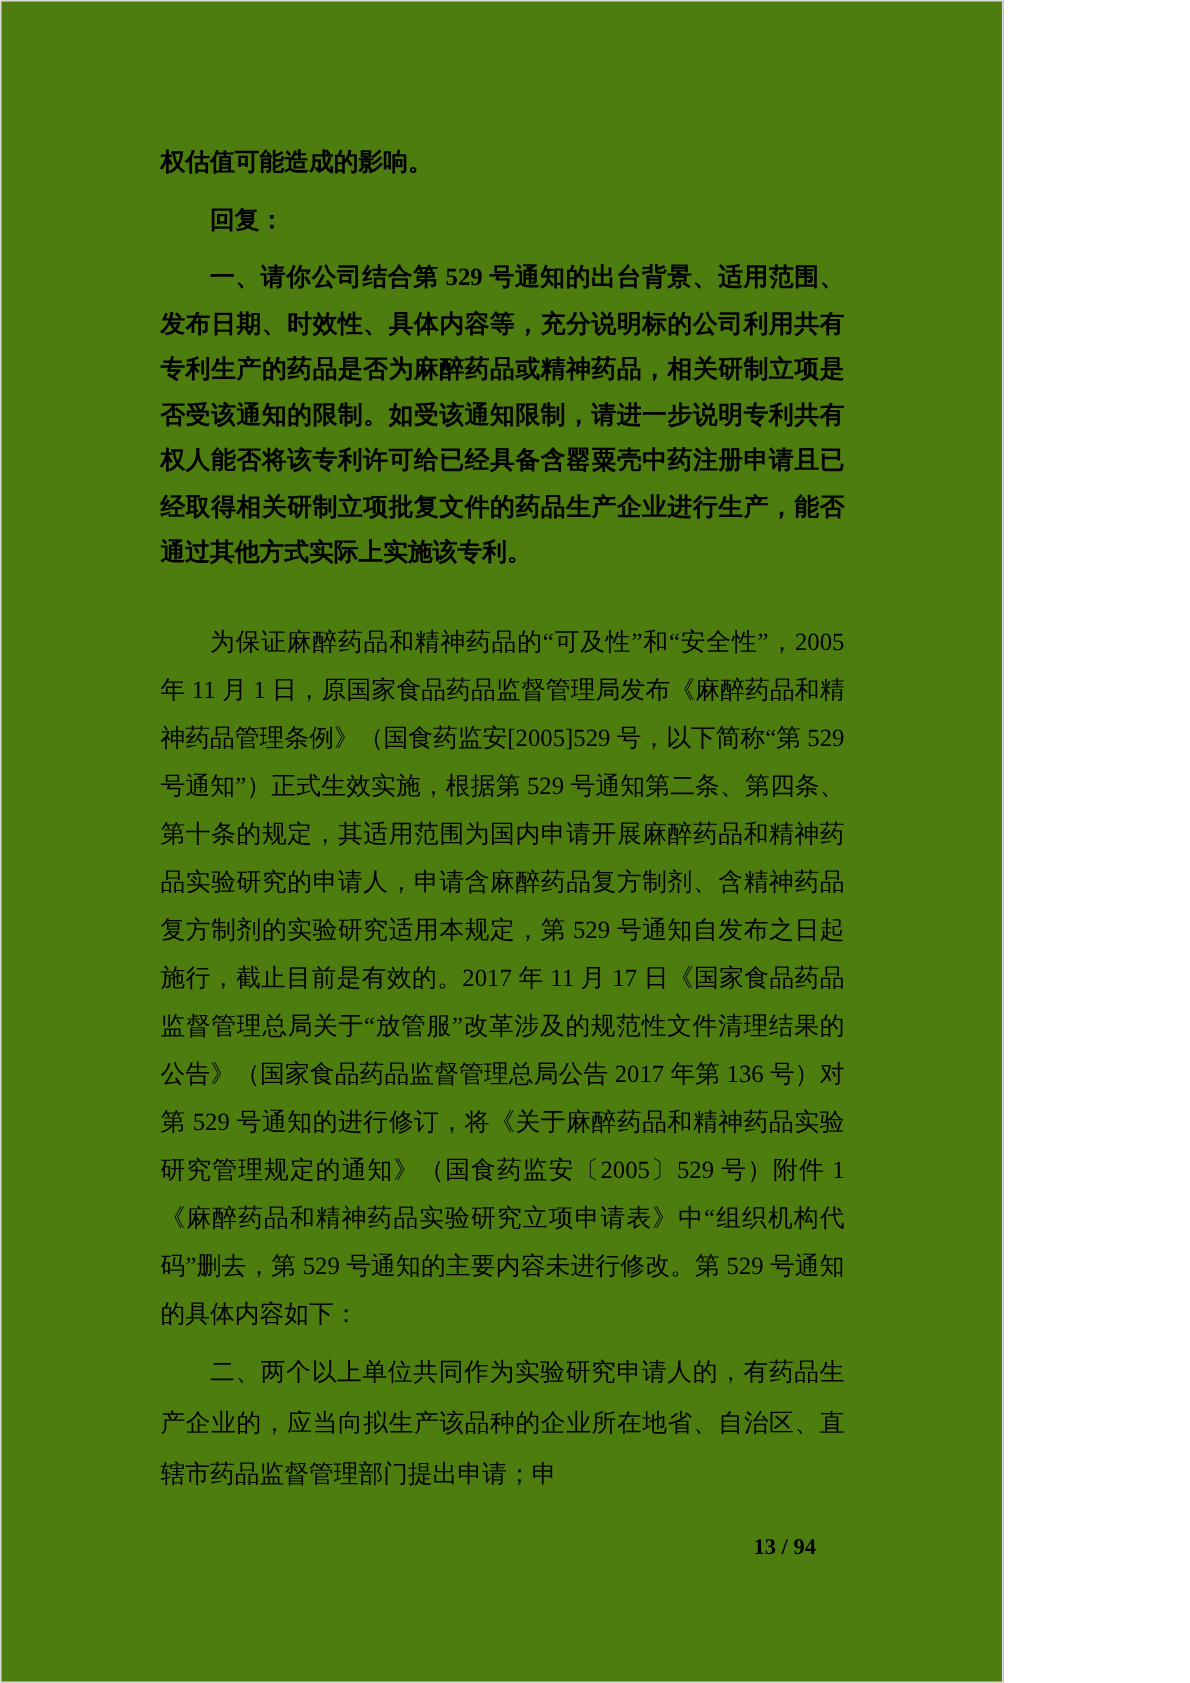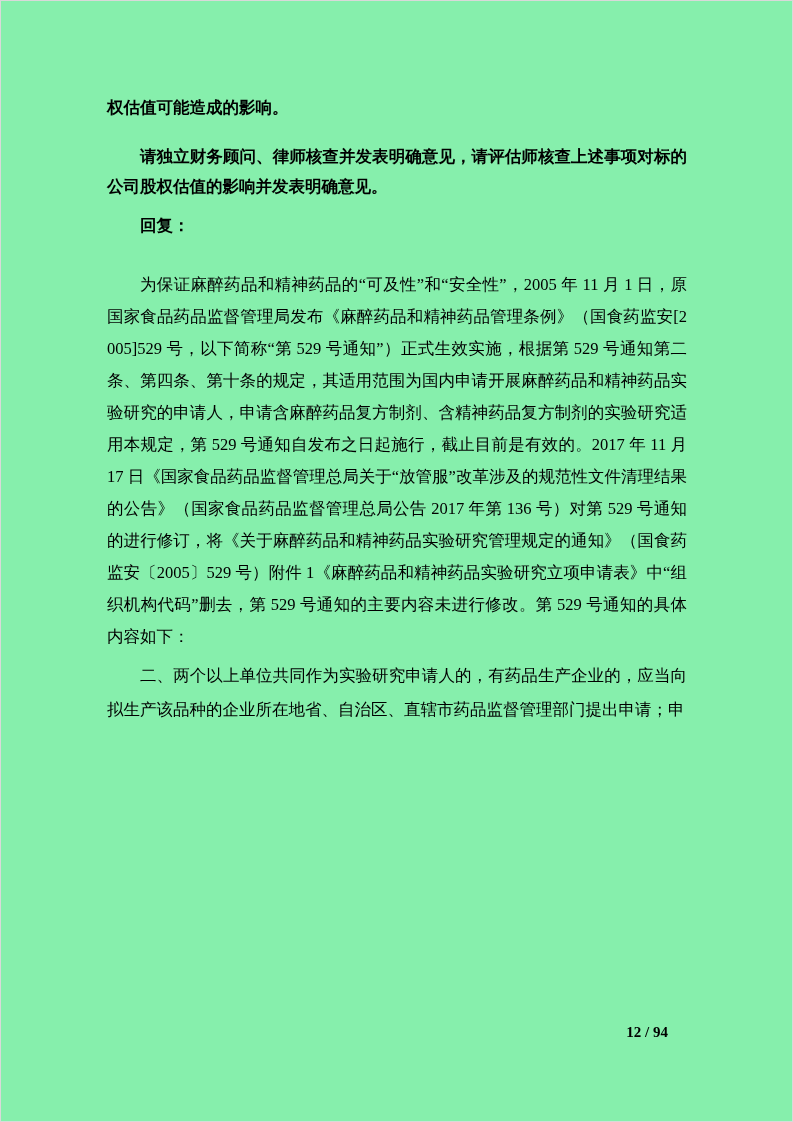--- a/index.html
+++ b/index.html
@@ -2,24 +2,24 @@
 <html><head>
 <meta charset="utf-8">
 <style>
   html, body {
     margin: 0;
     padding: 0;
     background: #ffffff;
   }
   .page {
     position: relative;
-    width: 793px;
+    width: 669px;
     height: 1122px;
     box-sizing: border-box;
-    background: #86efac;
+    background: #4d7c0f;
     border: 1px solid #d9d9d9;
     padding: 92px 105px 0 106px;
     font-family: "Liberation Serif", "DejaVu Serif", serif;
     color: #000000;
     overflow: hidden;
   }
   .para {
     margin: 0;
     font-size: 16.5px;
     text-align: justify;
@@ -52,26 +52,26 @@
     line-height: 18px;
   }
 </style>
 </head>
 <body>
 
 <div class="page">
 
   <p class="para p-bold">权估值可能造成的影响。</p>
 
-  <p class="para p-bold indent mt18">请独立财务顾问、律师核查并发表明确意见，请评估师核查上述事项对标的公司股权估值的影响并发表明确意见。</p>
 
   <p class="para p-bold indent mt7">回复：</p>
 
+  <p class="para p-bold indent mt7">一、请你公司结合第 529 号通知的出台背景、适用范围、发布日期、时效性、具体内容等，充分说明标的公司利用共有专利生产的药品是否为麻醉药品或精神药品，相关研制立项是否受该通知的限制。如受该通知限制，请进一步说明专利共有权人能否将该专利许可给已经具备含罂粟壳中药注册申请且已经取得相关研制立项批复文件的药品生产企业进行生产，能否通过其他方式实际上实施该专利。</p>
 
 
   <p class="para p-body indent mt13">为保证麻醉药品和精神药品的“可及性”和“安全性”，2005 年 11 月 1 日，原国家食品药品监督管理局发布《麻醉药品和精神药品管理条例》（国食药监安[2005]529 号，以下简称“第 529 号通知”）正式生效实施，根据第 529 号通知第二条、第四条、第十条的规定，其适用范围为国内申请开展麻醉药品和精神药品实验研究的申请人，申请含麻醉药品复方制剂、含精神药品复方制剂的实验研究适用本规定，第 529 号通知自发布之日起施行，截止目前是有效的。2017 年 11 月 17 日《国家食品药品监督管理总局关于“放管服”改革涉及的规范性文件清理结果的公告》（国家食品药品监督管理总局公告 2017 年第 136 号）对第 529 号通知的进行修订，将《关于麻醉药品和精神药品实验研究管理规定的通知》（国食药监安〔2005〕529 号）附件 1《麻醉药品和精神药品实验研究立项申请表》中“组织机构代码”删去，第 529 号通知的主要内容未进行修改。第 529 号通知的具体内容如下：</p>
 
 
   <p class="para p-body2 indent mt6">二、两个以上单位共同作为实验研究申请人的，有药品生产企业的，应当向拟生产该品种的企业所在地省、自治区、直辖市药品监督管理部门提出申请；申</p>
 
-  <div class="page-footer">12 / 94</div>
+  <div class="page-footer">13 / 94</div>
 
 </div>
 
 </body></html>

